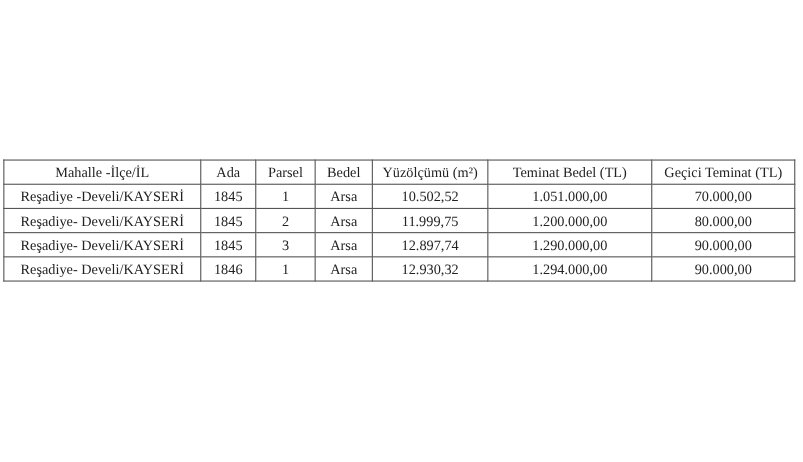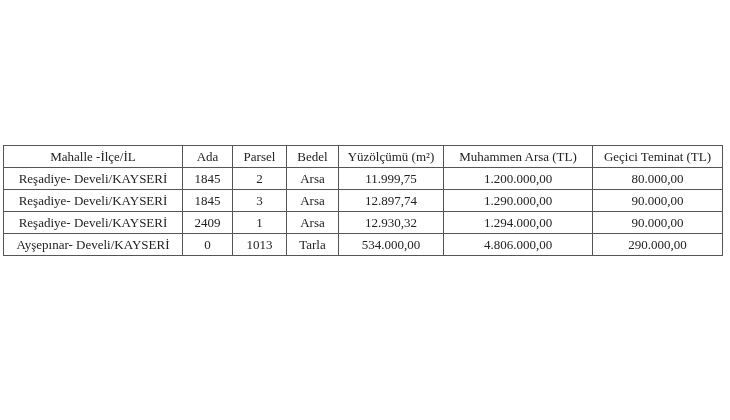--- a/index.html
+++ b/index.html
@@ -37,55 +37,55 @@
 <body>
 
 <table>
   <thead>
     <tr>
       <th class="c0">Mahalle -İlçe/İL</th>
       <th class="c1">Ada</th>
       <th class="c2">Parsel</th>
       <th class="c3">Bedel</th>
       <th class="c4">Yüzölçümü (m²)</th>
-      <th class="c5">Muhammen Arsa (TL)</th>
+      <th class="c5">Teminat Bedel (TL)</th>
       <th class="c6">Geçici Teminat (TL)</th>
     </tr>
   </thead>
   <tbody>
+    <tr>
+      <td>Reşadiye -Develi/KAYSERİ</td>
+      <td>1845</td>
+      <td>1</td>
+      <td>Arsa</td>
+      <td>10.502,52</td>
+      <td>1.051.000,00</td>
+      <td>70.000,00</td>
+    </tr>
     <tr>
       <td>Reşadiye- Develi/KAYSERİ</td>
       <td>1845</td>
       <td>2</td>
       <td>Arsa</td>
       <td>11.999,75</td>
       <td>1.200.000,00</td>
       <td>80.000,00</td>
     </tr>
     <tr>
       <td>Reşadiye- Develi/KAYSERİ</td>
       <td>1845</td>
       <td>3</td>
       <td>Arsa</td>
       <td>12.897,74</td>
       <td>1.290.000,00</td>
       <td>90.000,00</td>
     </tr>
     <tr>
       <td>Reşadiye- Develi/KAYSERİ</td>
-      <td>2409</td>
+      <td>1846</td>
       <td>1</td>
       <td>Arsa</td>
       <td>12.930,32</td>
       <td>1.294.000,00</td>
       <td>90.000,00</td>
     </tr>
-    <tr>
-      <td>Ayşepınar- Develi/KAYSERİ</td>
-      <td>0</td>
-      <td>1013</td>
-      <td>Tarla</td>
-      <td>534.000,00</td>
-      <td>4.806.000,00</td>
-      <td>290.000,00</td>
-    </tr>
   </tbody>
 </table>
 
 </body></html>

